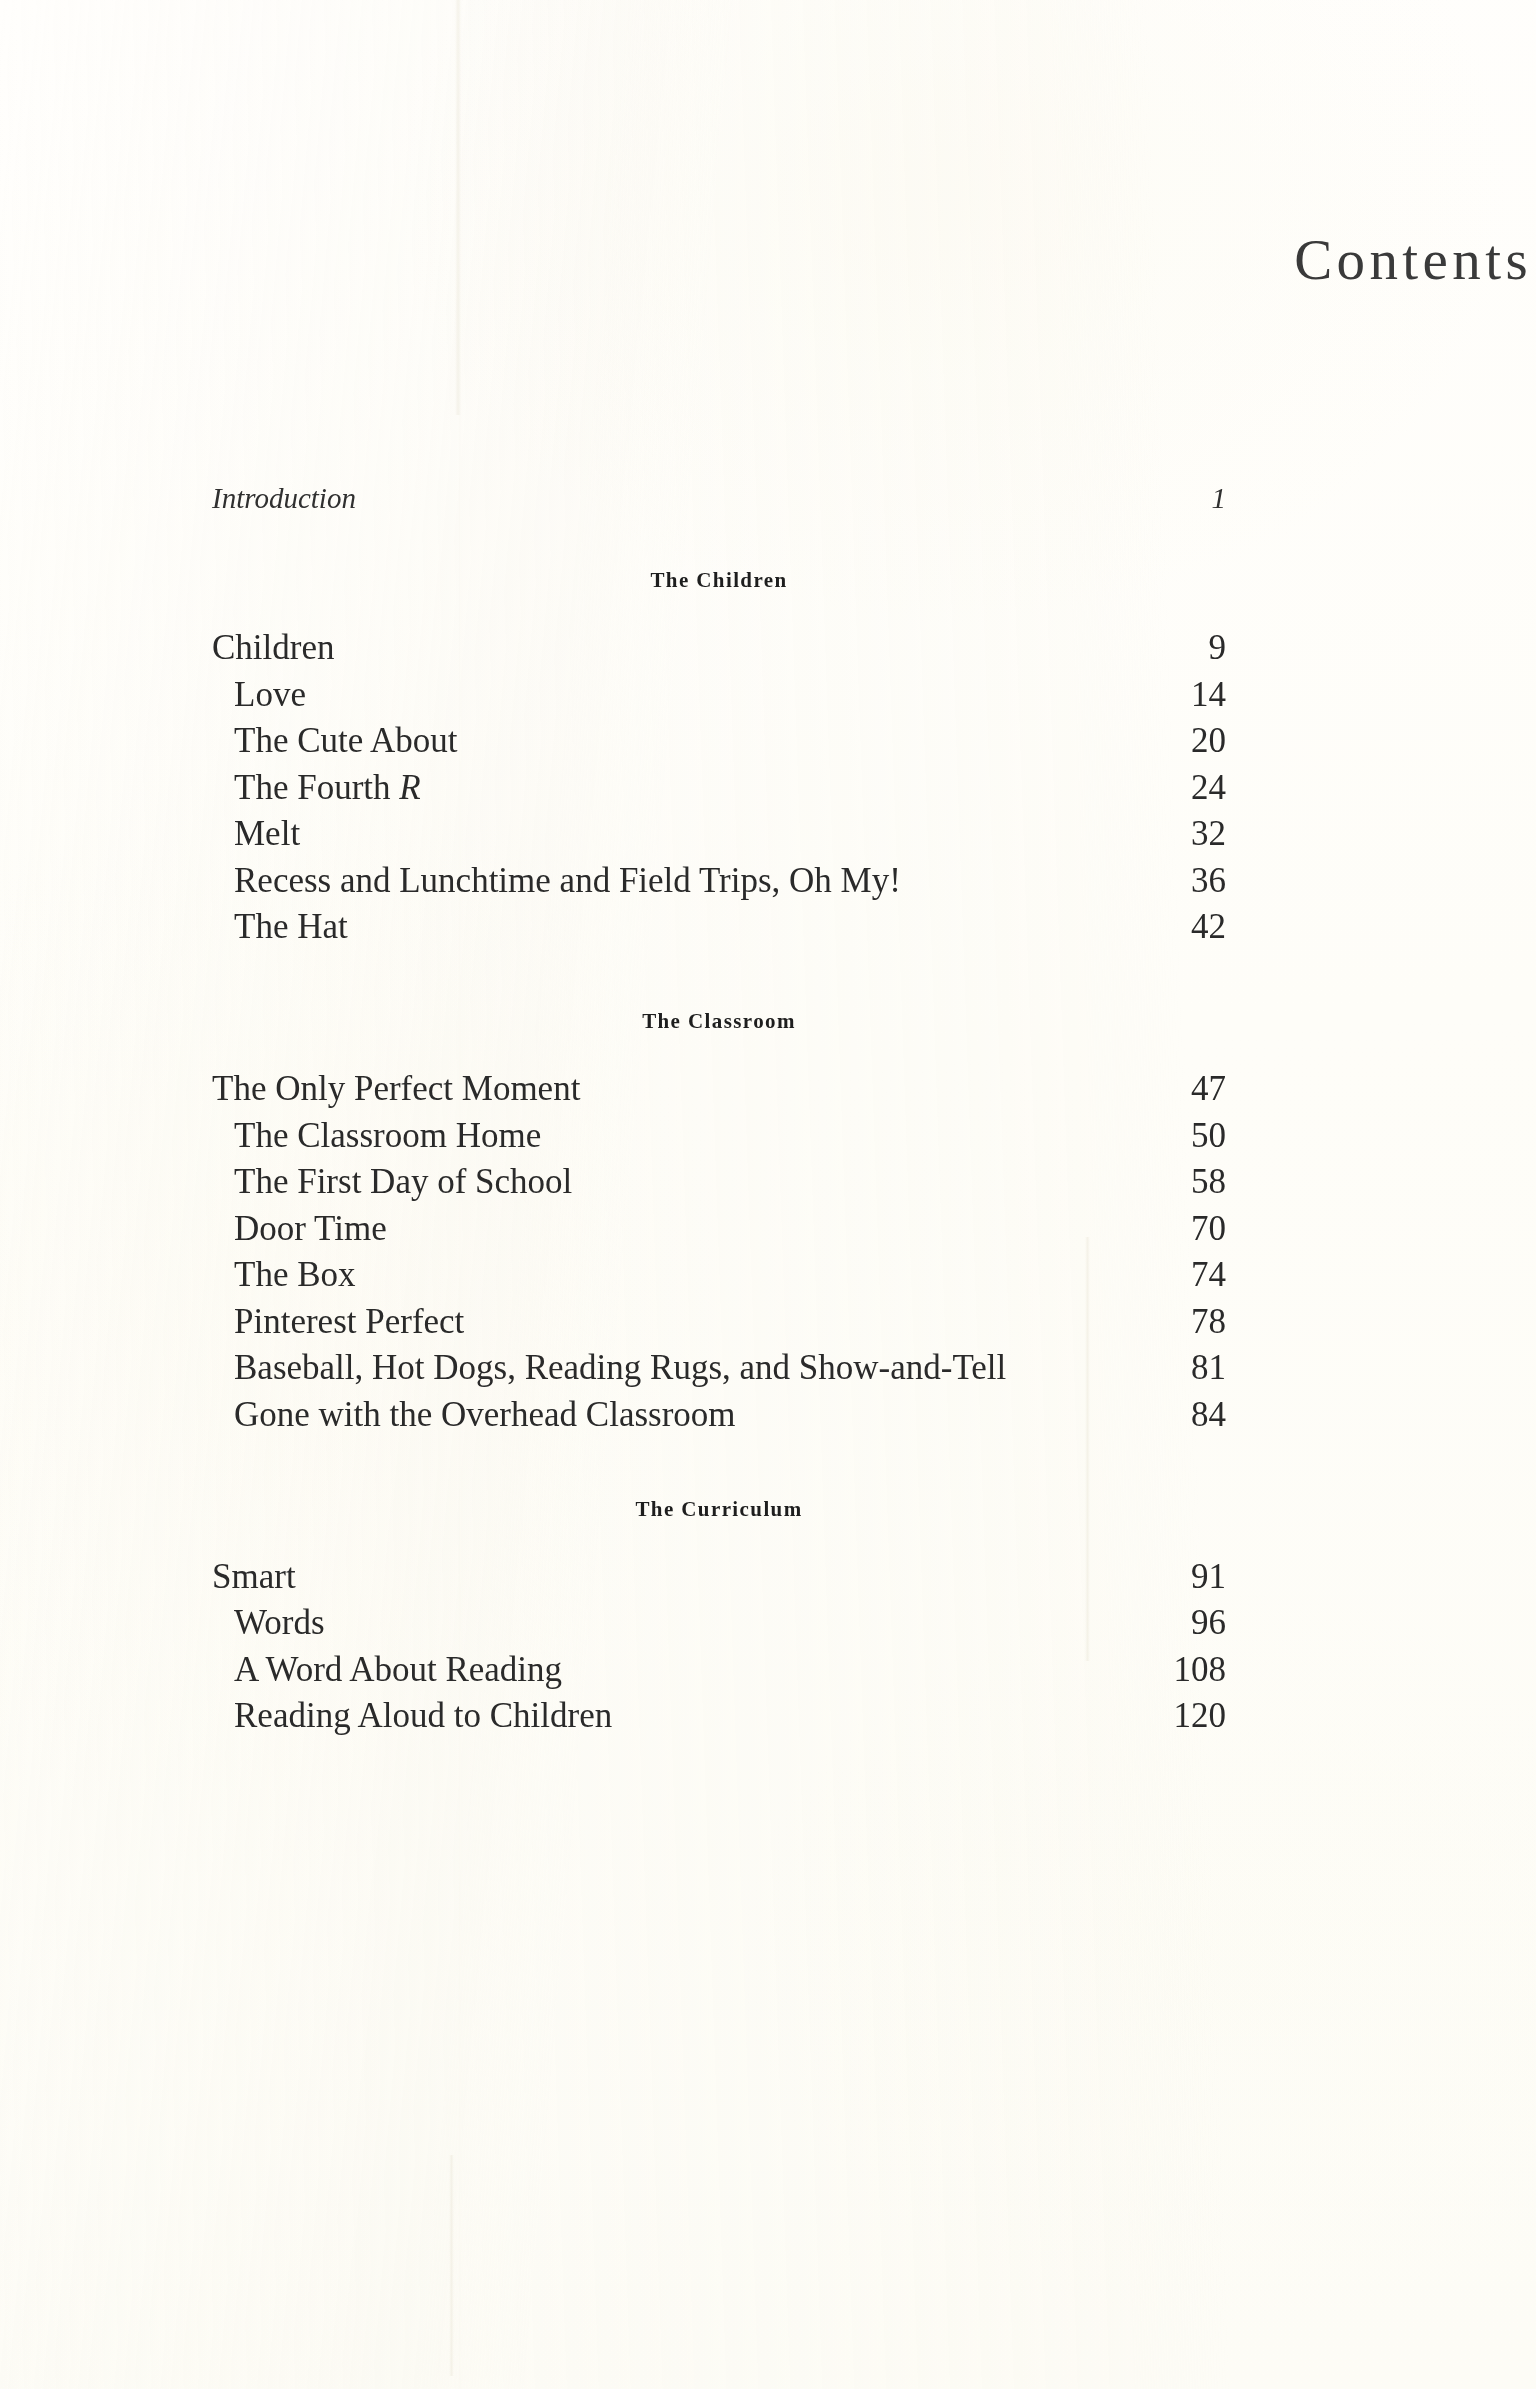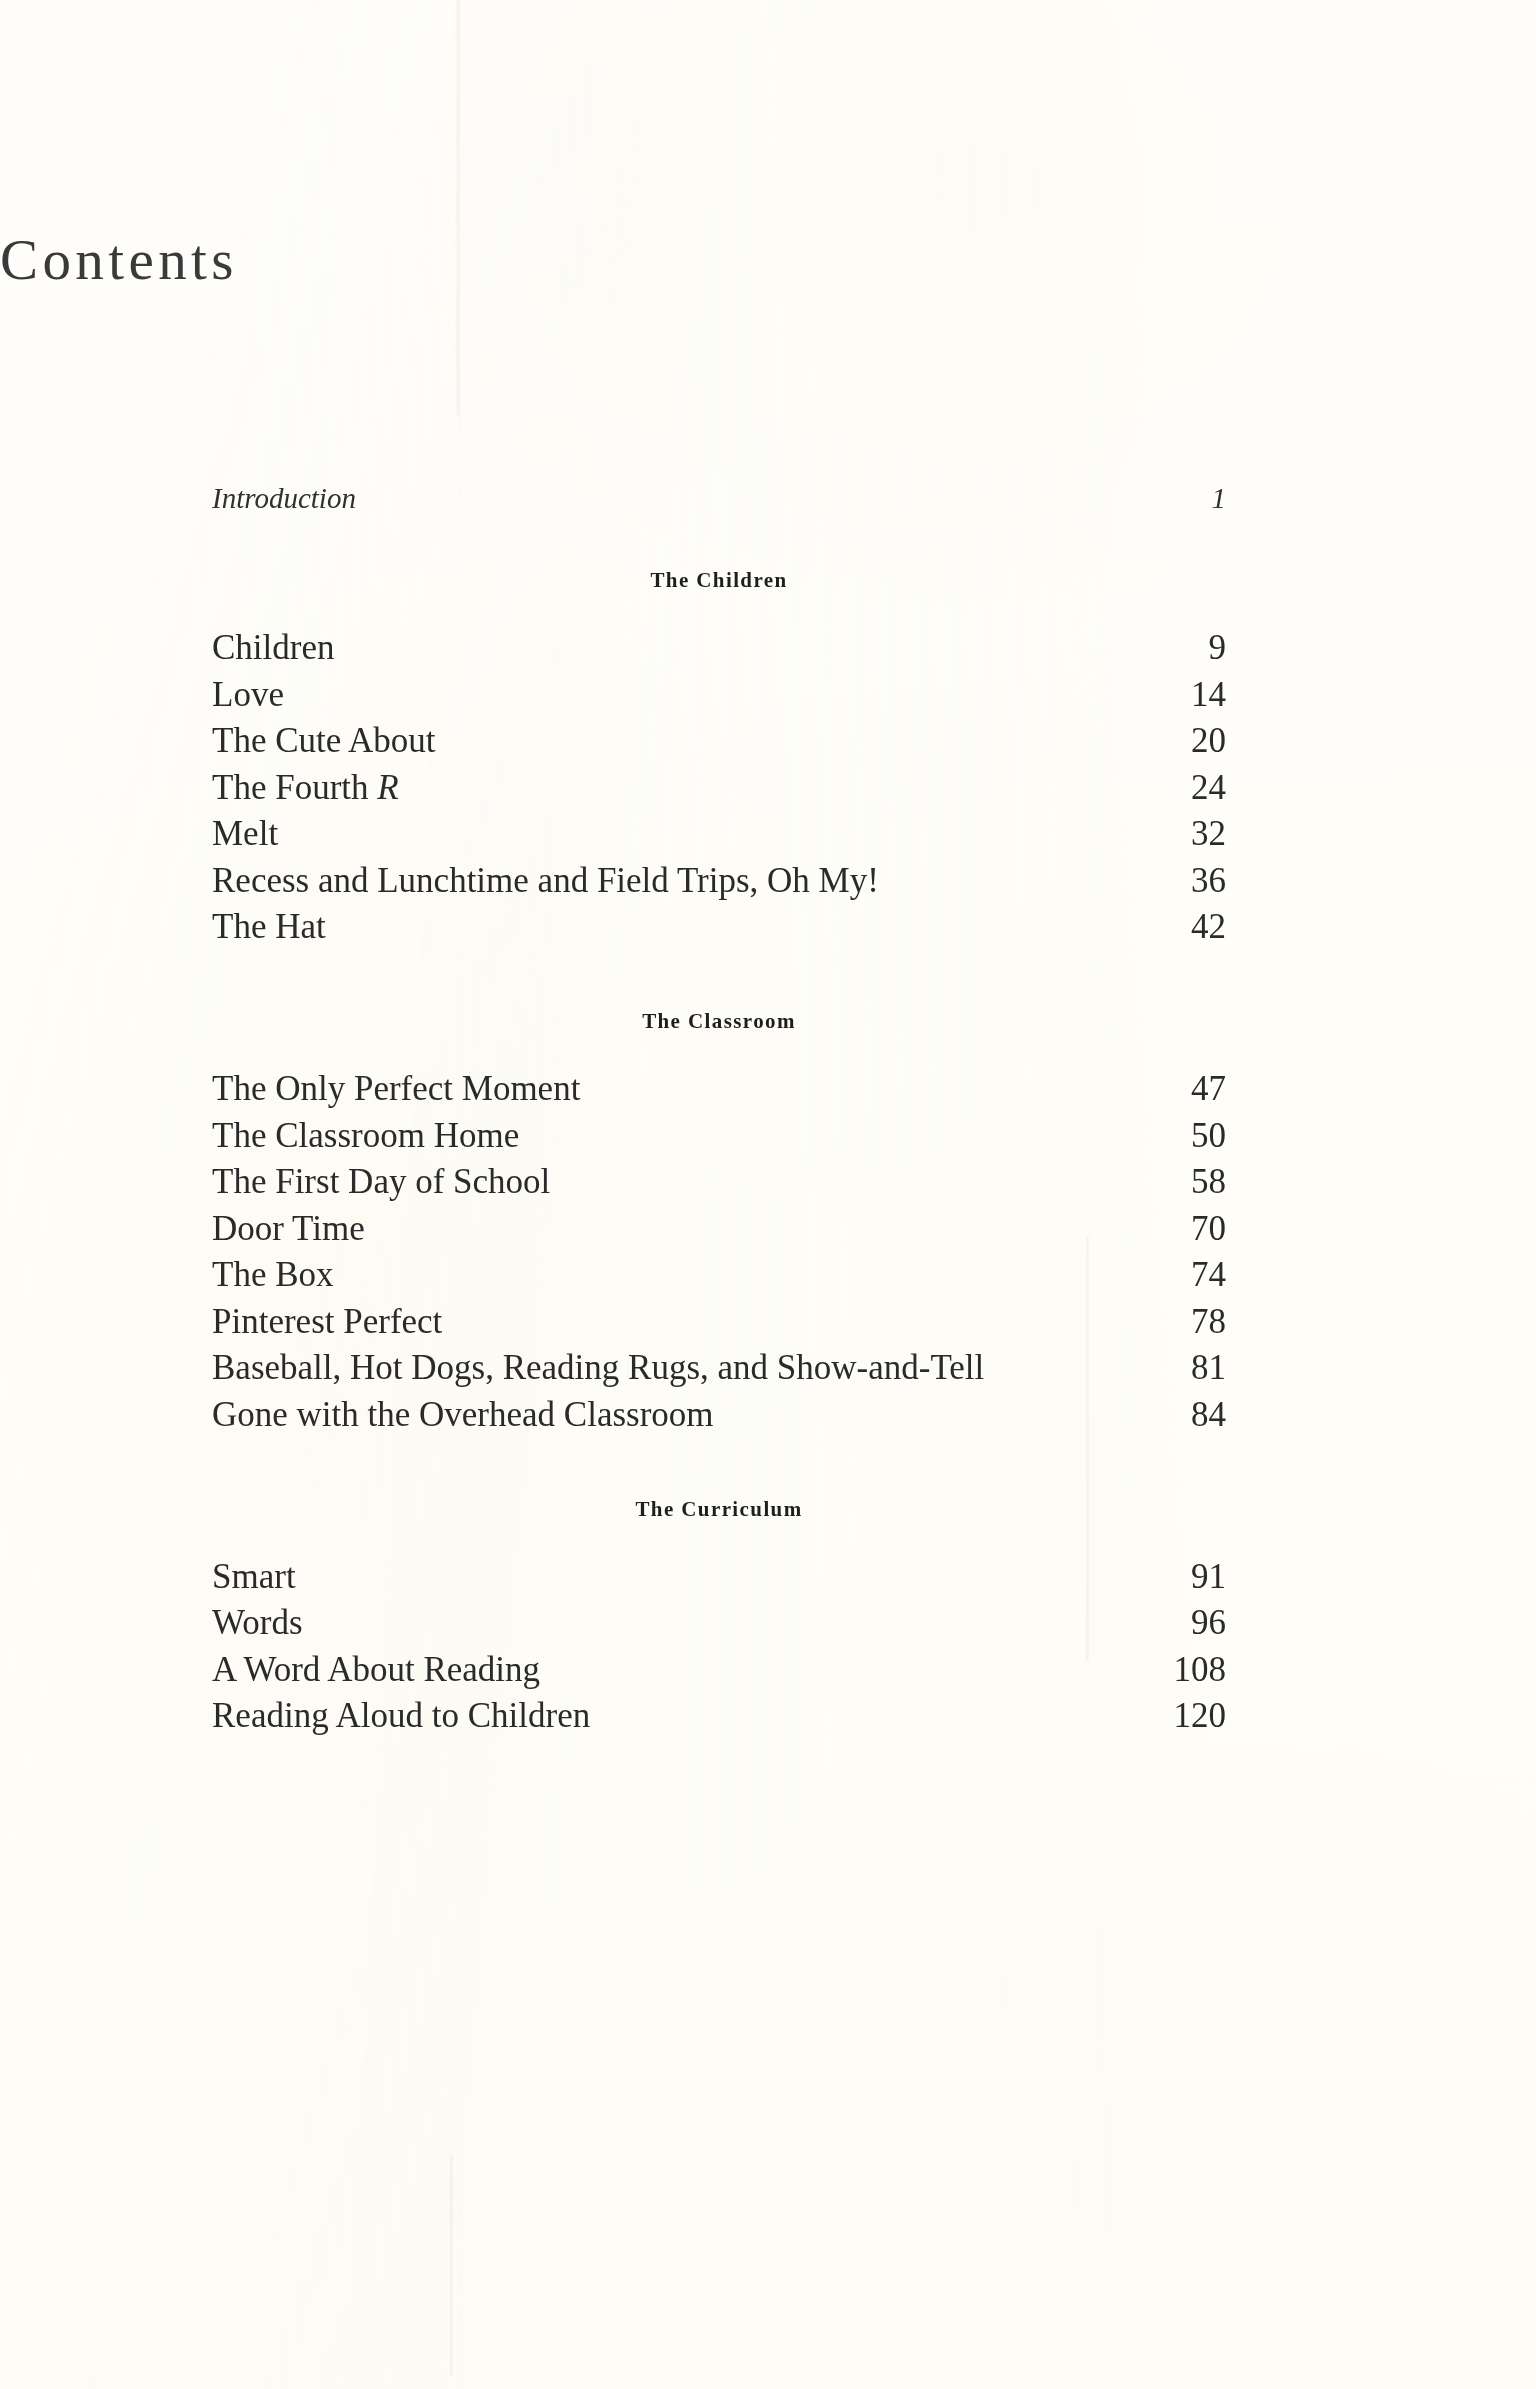--- a/index.html
+++ b/index.html
@@ -44,22 +44,22 @@
   .scan-streak {
     position: absolute;
     pointer-events: none;
     background: linear-gradient(90deg, rgba(238,234,222,0) 0%, rgba(235,231,217,0.45) 50%, rgba(238,234,222,0) 100%);
   }
 
   .title {
     position: absolute;
     top: 193px;
     left: 0;
-    right: 10px;
-    text-align: left;
+    right: 4px;
+    text-align: right;
     font-size: 57px;
     font-weight: 400;
     letter-spacing: 4.4px;
     color: #3a3a3a;
     line-height: 1;
   }
 
   .toc {
     position: absolute;
     top: 484px;
@@ -108,20 +108,21 @@
     white-space: nowrap;
   }
 
   
   .gap-intro-to-head { height: 55px; }
   .gap-head-to-list  { height: 37px; }
   .gap-list-to-head  { height: 65px; }
 
   .chapter-list .entry + .entry {
     margin-top: 11.5px;
+    margin-left: 22px;
   }
 
   .em-r { font-style: italic; }
 </style>
 </head>
 <body>
 
 <div class="page">
 
   <div class="paper-texture"></div>

